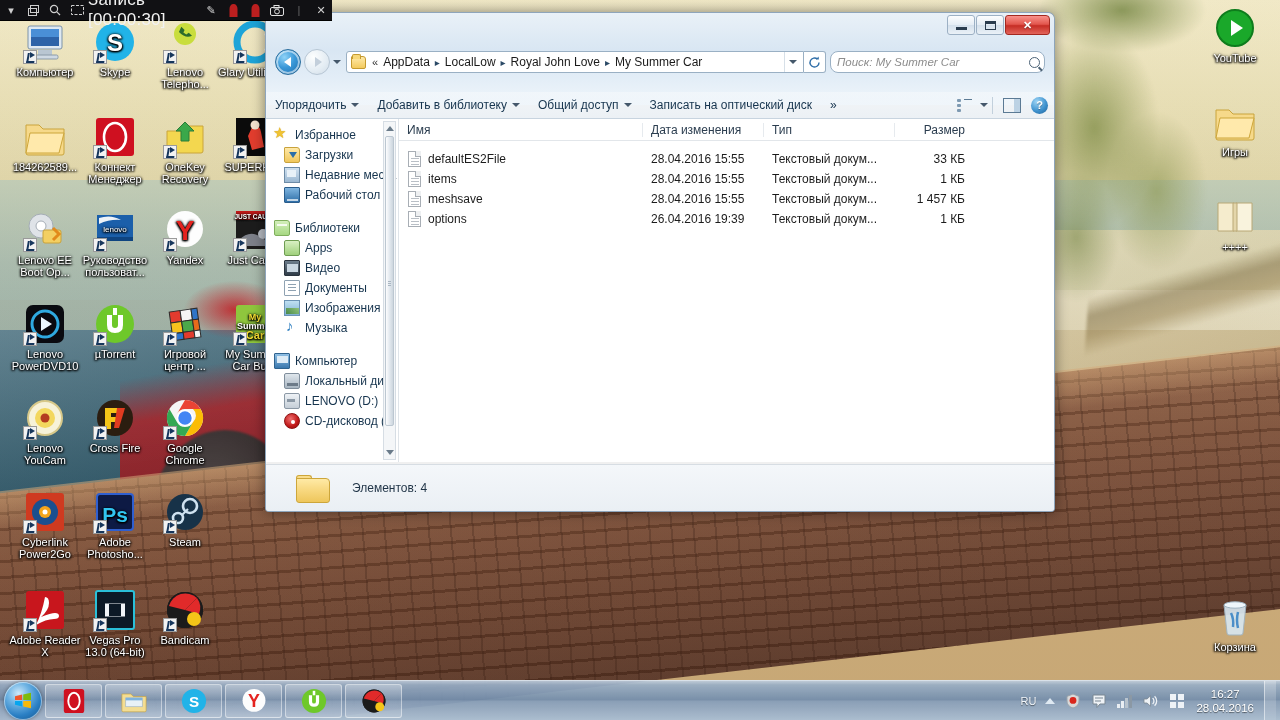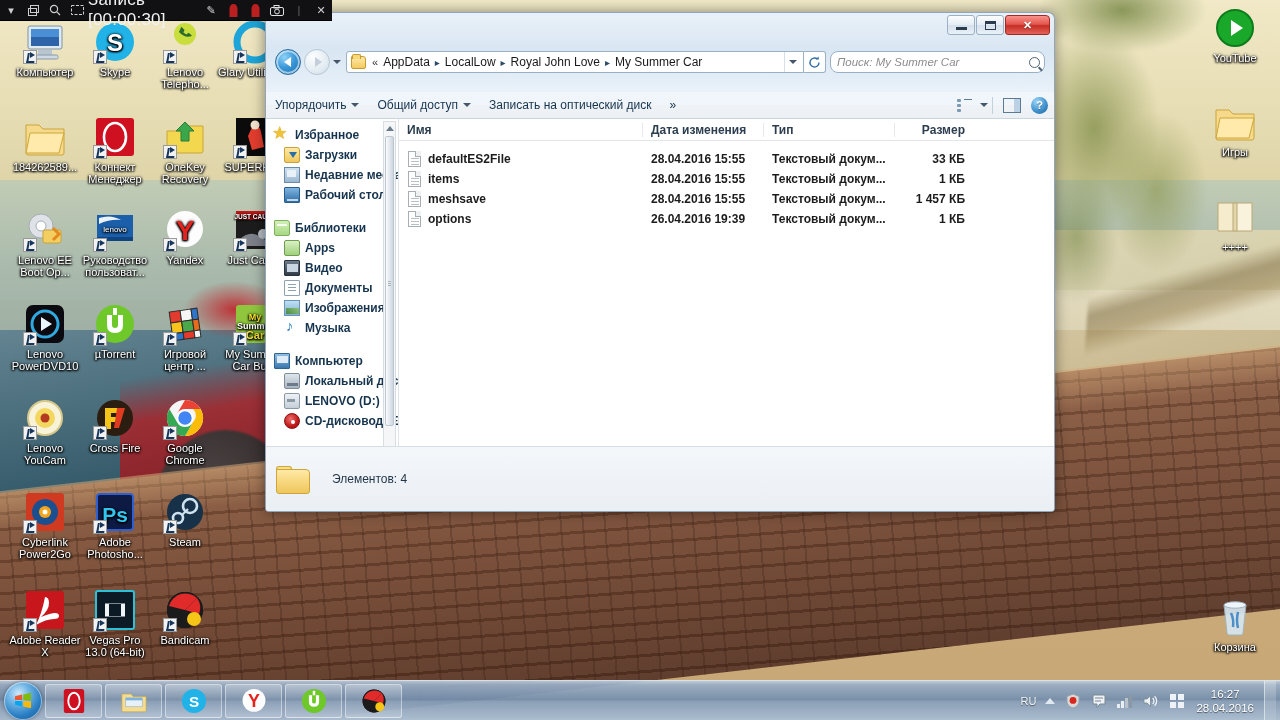--- a/index.html
+++ b/index.html
@@ -331,21 +331,20 @@
     display: flex; align-items: center; justify-content: center;
     text-shadow: 0 1px 1px rgba(0,0,0,.35);
   }
   .sep-v { width:1px; height:17px; background:#c2d0dc; margin: 0 4px; }
 
   
   #ex-body {
     position: absolute; left: 0; top: 106px; right: 0; bottom: 49px;
     display: flex;
     background: #fff;
-    font-weight: bold;
   }
   #navpane {
     width: 132px; flex: none;
     background: #fff;
     position: relative;
     padding-top: 6px;
     overflow: hidden;
   }
   .nav-item {
     height: 20px; display: flex; align-items: center;
@@ -442,25 +441,25 @@
     background:#eef0f2; border-left:1px solid #a8aeb5; border-bottom:1px solid #a8aeb5;
   }
   .txtfile::after{
     content:""; position:absolute; left:2px; top:6px; width:8px; height:1px;
     background:#b9bfc6; box-shadow: 0 3px 0 #b9bfc6, 0 6px 0 #b9bfc6;
   }
   .c-size.val { color:#1c1c1c; }
 
   
   #ex-status {
-    position: absolute; left: 0; right: 0; bottom: 0; height: 65px;
+    position: absolute; left: 0; right: 0; bottom: 0; height: 47px;
     background: linear-gradient(180deg,#f4f7fa 0%, #eaeff4 100%);
     border-top: 1px solid #d7dde3;
     display: flex; align-items: center;
-    padding-left: 10px;
+    padding-left: 30px;
   }
   #status-folder {
     width: 36px; height: 30px; flex: none; margin-right: 20px; position: relative;
   }
   #status-folder .fb {
     position: absolute; left: 0; bottom: 0; width: 34px; height: 25px;
     background: linear-gradient(180deg,#ffeaa6 0%, #f8d982 45%, #eec65c 100%);
     border: 1px solid #cda63a;
     border-radius: 1px 4px 3px 3px;
   }
@@ -872,20 +871,24 @@
 
     <div id="search-box">
       <span id="search-text">Поиск: My Summer Car</span>
       <span class="mag"></span>
     </div>
   </div>
 
   <div id="cmdbar">
     <div class="cmd">
       <span>Упорядочить</span>
+        <span class="caret-dn"></span>
+    </div>
+    <div class="cmd">
+      <span>Добавить в библиотеку</span>
         <span class="caret-dn"></span>
     </div>
     <div class="cmd">
       <span>Общий доступ</span>
         <span class="caret-dn"></span>
     </div>
     <div class="cmd">
       <span>Записать на оптический диск</span>
     </div>
     <div class="cmd">»</div>

